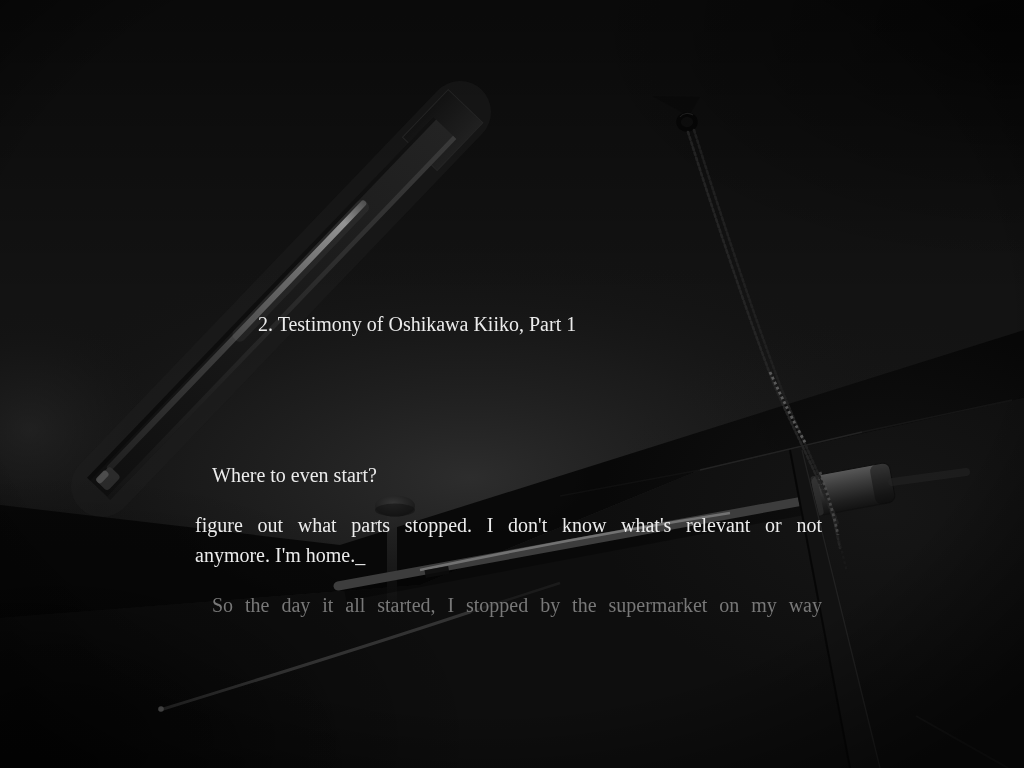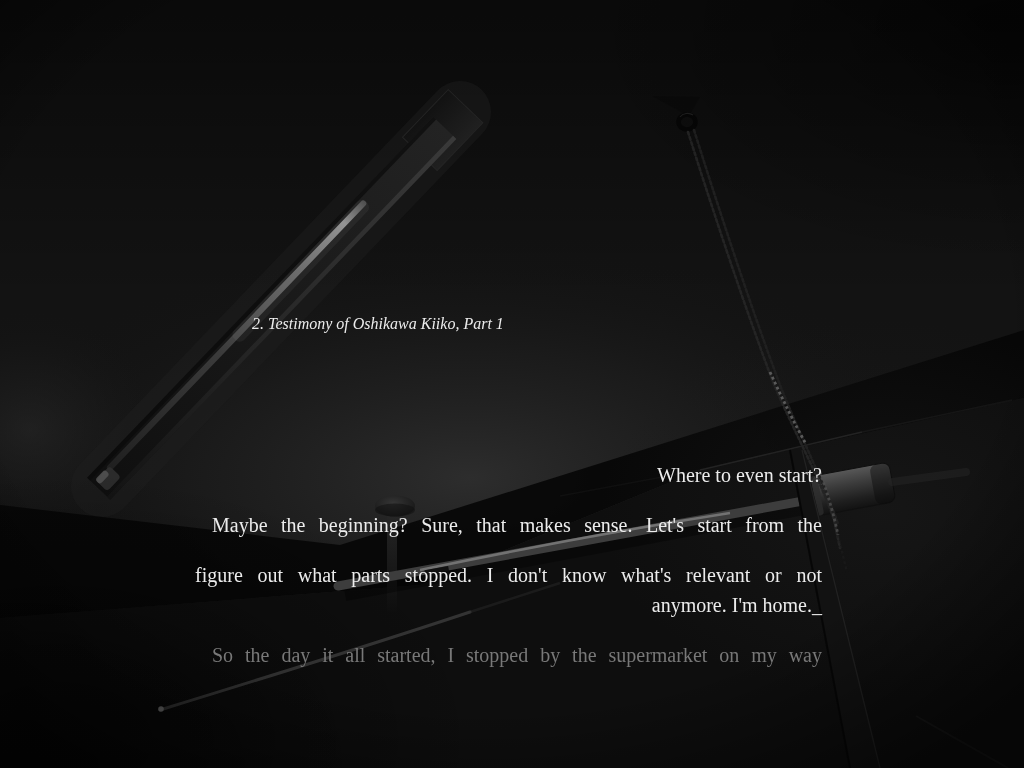--- a/index.html
+++ b/index.html
@@ -1,25 +1,25 @@
 <!DOCTYPE html>
 <html style="--read-text: #ececec; --unread-text: #787878; --background: #0d0d0d;"><head>
 <meta charset="utf-8">
 <style>
   html,body{margin:0;padding:0;background:#000;}
   .stage{position:relative;width:1024px;height:768px;overflow:hidden;background:#0d0d0d;cursor:default;
          font-family:"Liberation Serif","DejaVu Serif",serif;}
   .stage svg{position:absolute;left:0;top:0;}
-  .chapter-heading{position:absolute;left:252px;top:309px;font-size:16px;line-height:30px;
-         color:var(--read-text,#ececec);white-space:nowrap;font-style:italic;}
+  .chapter-heading{position:absolute;left:258px;top:309px;font-size:20px;line-height:30px;
+         color:var(--read-text,#ececec);white-space:nowrap;}
   .textblock{position:absolute;left:195px;top:460px;width:627px;font-size:20px;color:var(--read-text,#ececec);}
   .textblock p{margin:0 0 20px 0;padding:0;}
   .line{display:block;line-height:30px;}
   .j{text-align:justify;text-align-last:justify;}
-  .left{text-align:right;}
+  .left{text-align:left;}
   .indent{padding-left:17px;}
   .unread{color:var(--unread-text,#787878);}
 </style>
 </head>
 <body>
 
 <div class="stage">
 
   <svg width="1024" height="768" viewBox="0 0 1024 768" aria-hidden="true">
     <defs>
@@ -151,21 +151,20 @@
     <rect x="0" y="0" width="1024" height="768" fill="url(#gVig)"></rect>
   </svg>
 
   <div class="chapter-heading">2. Testimony of Oshikawa Kiiko, Part 1</div>
 
   <div class="textblock">
     <p>
       <span class="line left indent">Where to even start?</span>
     </p>
     <p>
-      <span class="line j indent">Maybe the beginning? Sure, that makes sense. Let's start from the</span>
     </p>
     <p>
       <span class="line j">figure out what parts stopped. I don't know what's relevant or not</span>
       <span class="line left">anymore. I'm home._</span>
     </p>
     <p class="unread">
       <span class="line j indent">So the day it all started, I stopped by the supermarket on my way</span>
     </p>
   </div>
 </div>

